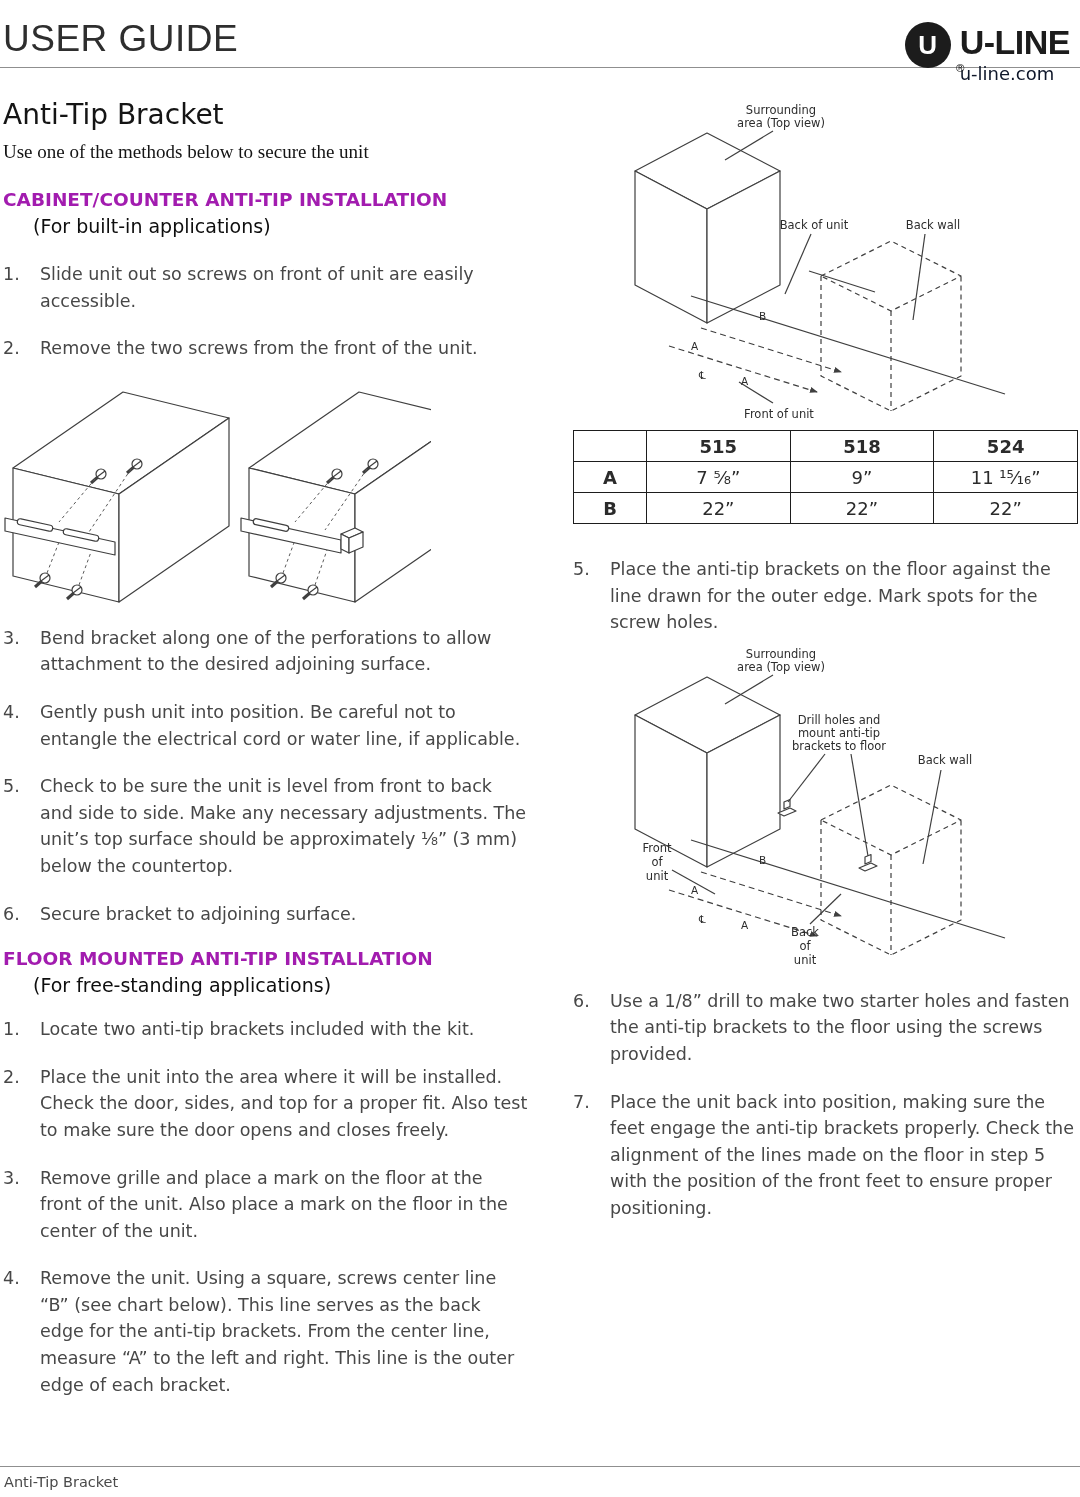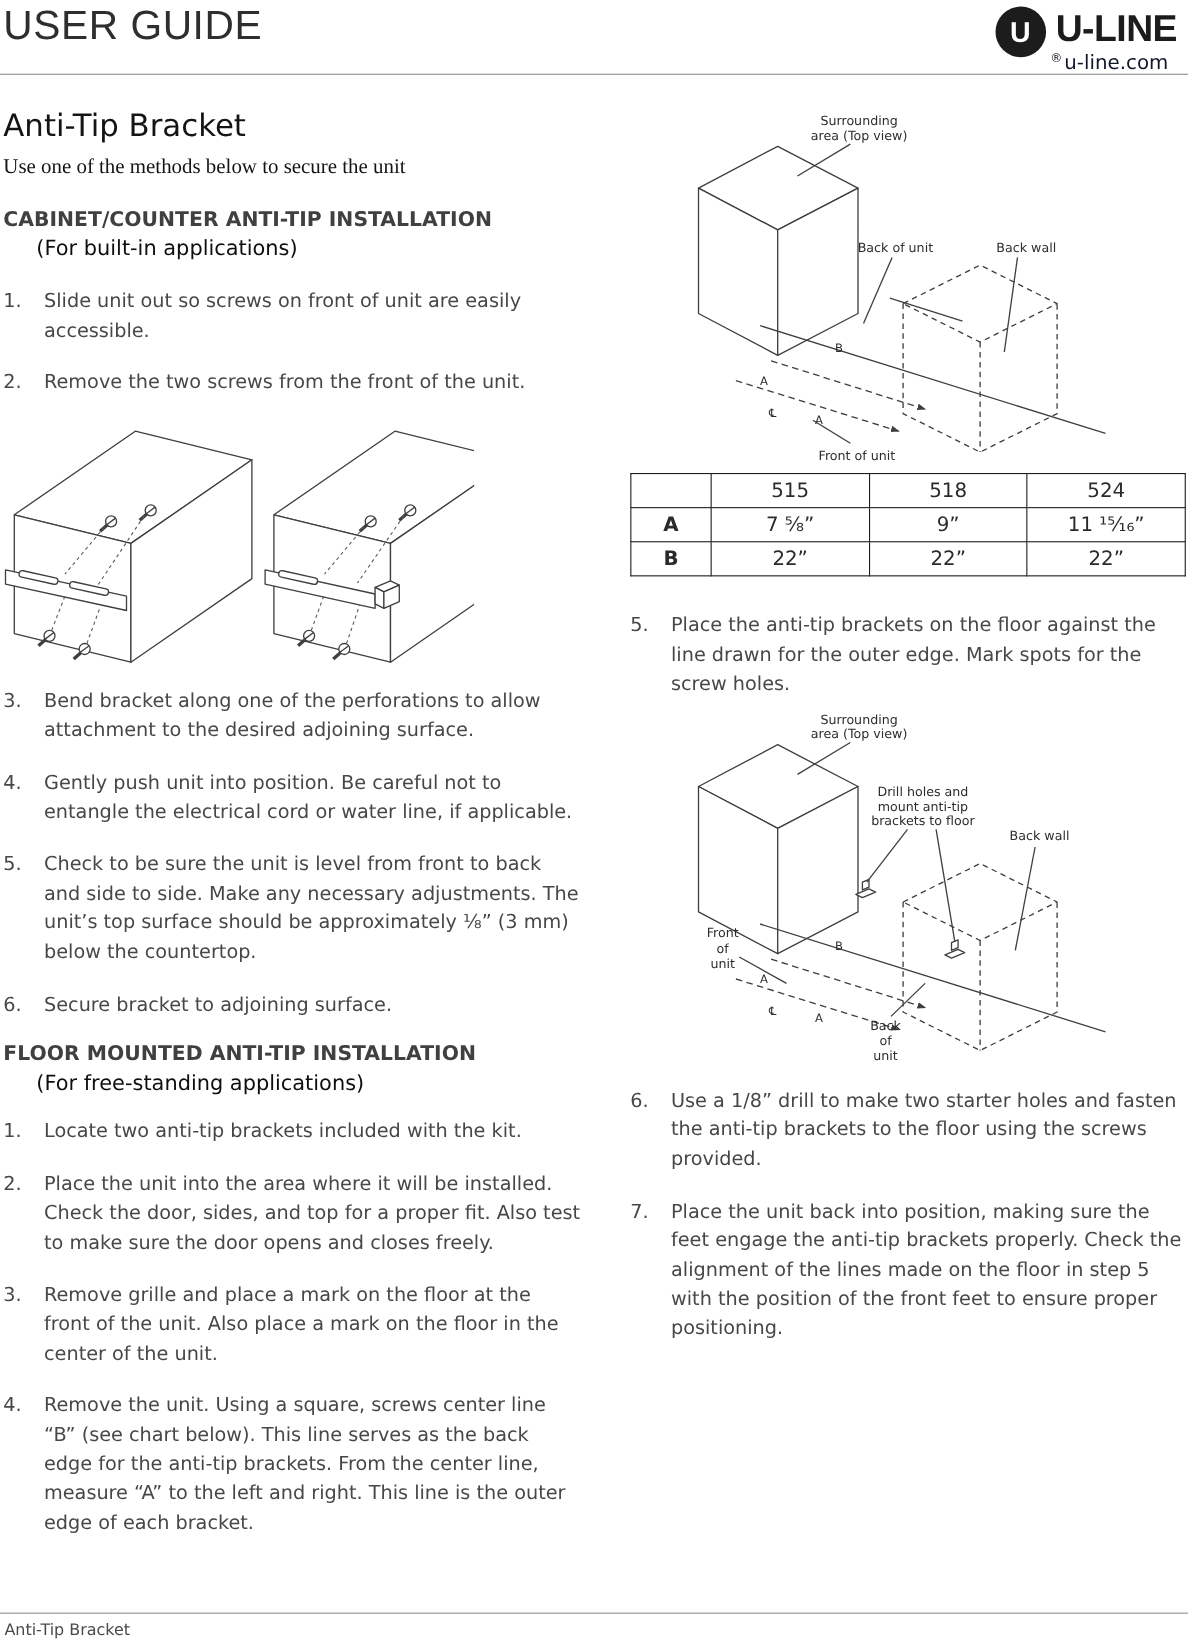--- a/index.html
+++ b/index.html
@@ -3,67 +3,67 @@
 <meta charset="utf-8">
 <style>
   * { margin:0; padding:0; box-sizing:border-box; }
   html,body { background:#fff; }
   body {
     width:1080px; height:1497px; position:relative; overflow:hidden;
     font-family:"DejaVu Sans", sans-serif; color:#454545;
   }
   
   .header {
-    height:68px; padding:4px 10px 0 3px;
+    height:68px; padding:20px 10px 0 3px;
     border-bottom:1px solid #8f8f8f;
     display:flex; justify-content:space-between; align-items:flex-start;
   }
   .doc-title {
     font-family:"Liberation Sans", sans-serif;
     font-size:37px; font-weight:400; color:#2e2e2e; letter-spacing:.5px; line-height:1;
   }
   .logo-wrap { display:flex; align-items:flex-start; position:relative; padding-top:2px; }
   .logo-circle {
     width:46px; height:46px; border-radius:50%; background:#1c1c1c;
     color:#fff; display:flex; align-items:center; justify-content:center;
     font-weight:bold; font-size:26px; font-family:"Liberation Sans", sans-serif;
   }
-  .logo-right { display:flex; flex-direction:column; align-items:center; margin-left:9px; }
+  .logo-right { display:flex; flex-direction:column; align-items:flex-start; margin-left:9px; }
   .logo-text {
     font-family:"Liberation Sans", sans-serif; font-weight:700;
     font-size:34px; line-height:40px; color:#1c1c1c; letter-spacing:-.5px;
   }
   .logo-reg { position:absolute; left:50px; top:42px; font-size:11px; color:#1c1c1c; }
   .logo-site { font-size:18px; color:#0f172a; margin-top:1px; }
   
   .content { display:flex; padding-left:3px; margin-top:30px; }
   .col-left  { width:528px; flex:none; }
   .col-right { width:505px; flex:none; margin-left:42px; }
   
   .page-title { font-size:28px; font-weight:500; color:#141414; margin-bottom:10px; }
   .subtitle   { font-size:19px; color:#141414; margin-bottom:26px;font-family:Liberation Serif, serif; }
-  .section-heading { font-size:18.5px; font-weight:bold; color:#404040; margin-bottom:5px; }
+  .section-heading { font-size:18.5px; font-weight:bold; color:#a21caf; margin-bottom:5px; }
   .section-sub { font-size:19px; color:#0e0e0e; margin:0 0 24px 30px; }
   .steps { list-style:none; }
   .step { display:flex; font-size:17.5px; line-height:1.52; color:#474747; margin-bottom:21px; }
   .step-num { width:37px; flex:none; }
   .step-text { flex:1; padding-right:2px; }
   .mt12 { margin-top:4px; }
   
   .diag { display:block; }
   .diag-left-wrap { margin:4px 0 18px; }
   .diag-label { font-size:11.5px; fill:#2d2d2d; font-family:"DejaVu Sans", sans-serif; }
   .dim-label { font-size:10.5px; fill:#2d2d2d; font-family:"DejaVu Sans", sans-serif; }
   
   .size-table { width:100%; border-collapse:collapse; table-layout:fixed; }
   .size-table th, .size-table td {
     border:1px solid #1d1d1d; text-align:center; height:31px;
     font-size:18px; color:#2b2b2b; font-weight:400; vertical-align:middle;
   }
-  .size-table th { font-weight:normal; }
+  .size-table th { font-weight:bold; }
   .size-table .rowlabel { font-weight:bold; }
   .size-table col.c0 { width:73px; }
   .right-steps { margin-top:32px; }
   .diag2-wrap { margin:6px 0 14px; }
   
   .footer {
     position:absolute; left:0; right:0; bottom:0; height:31px;
     border-top:1px solid #8f8f8f; padding:7px 0 0 4px;
     font-size:14.5px; color:#4a4a4a;
   }

